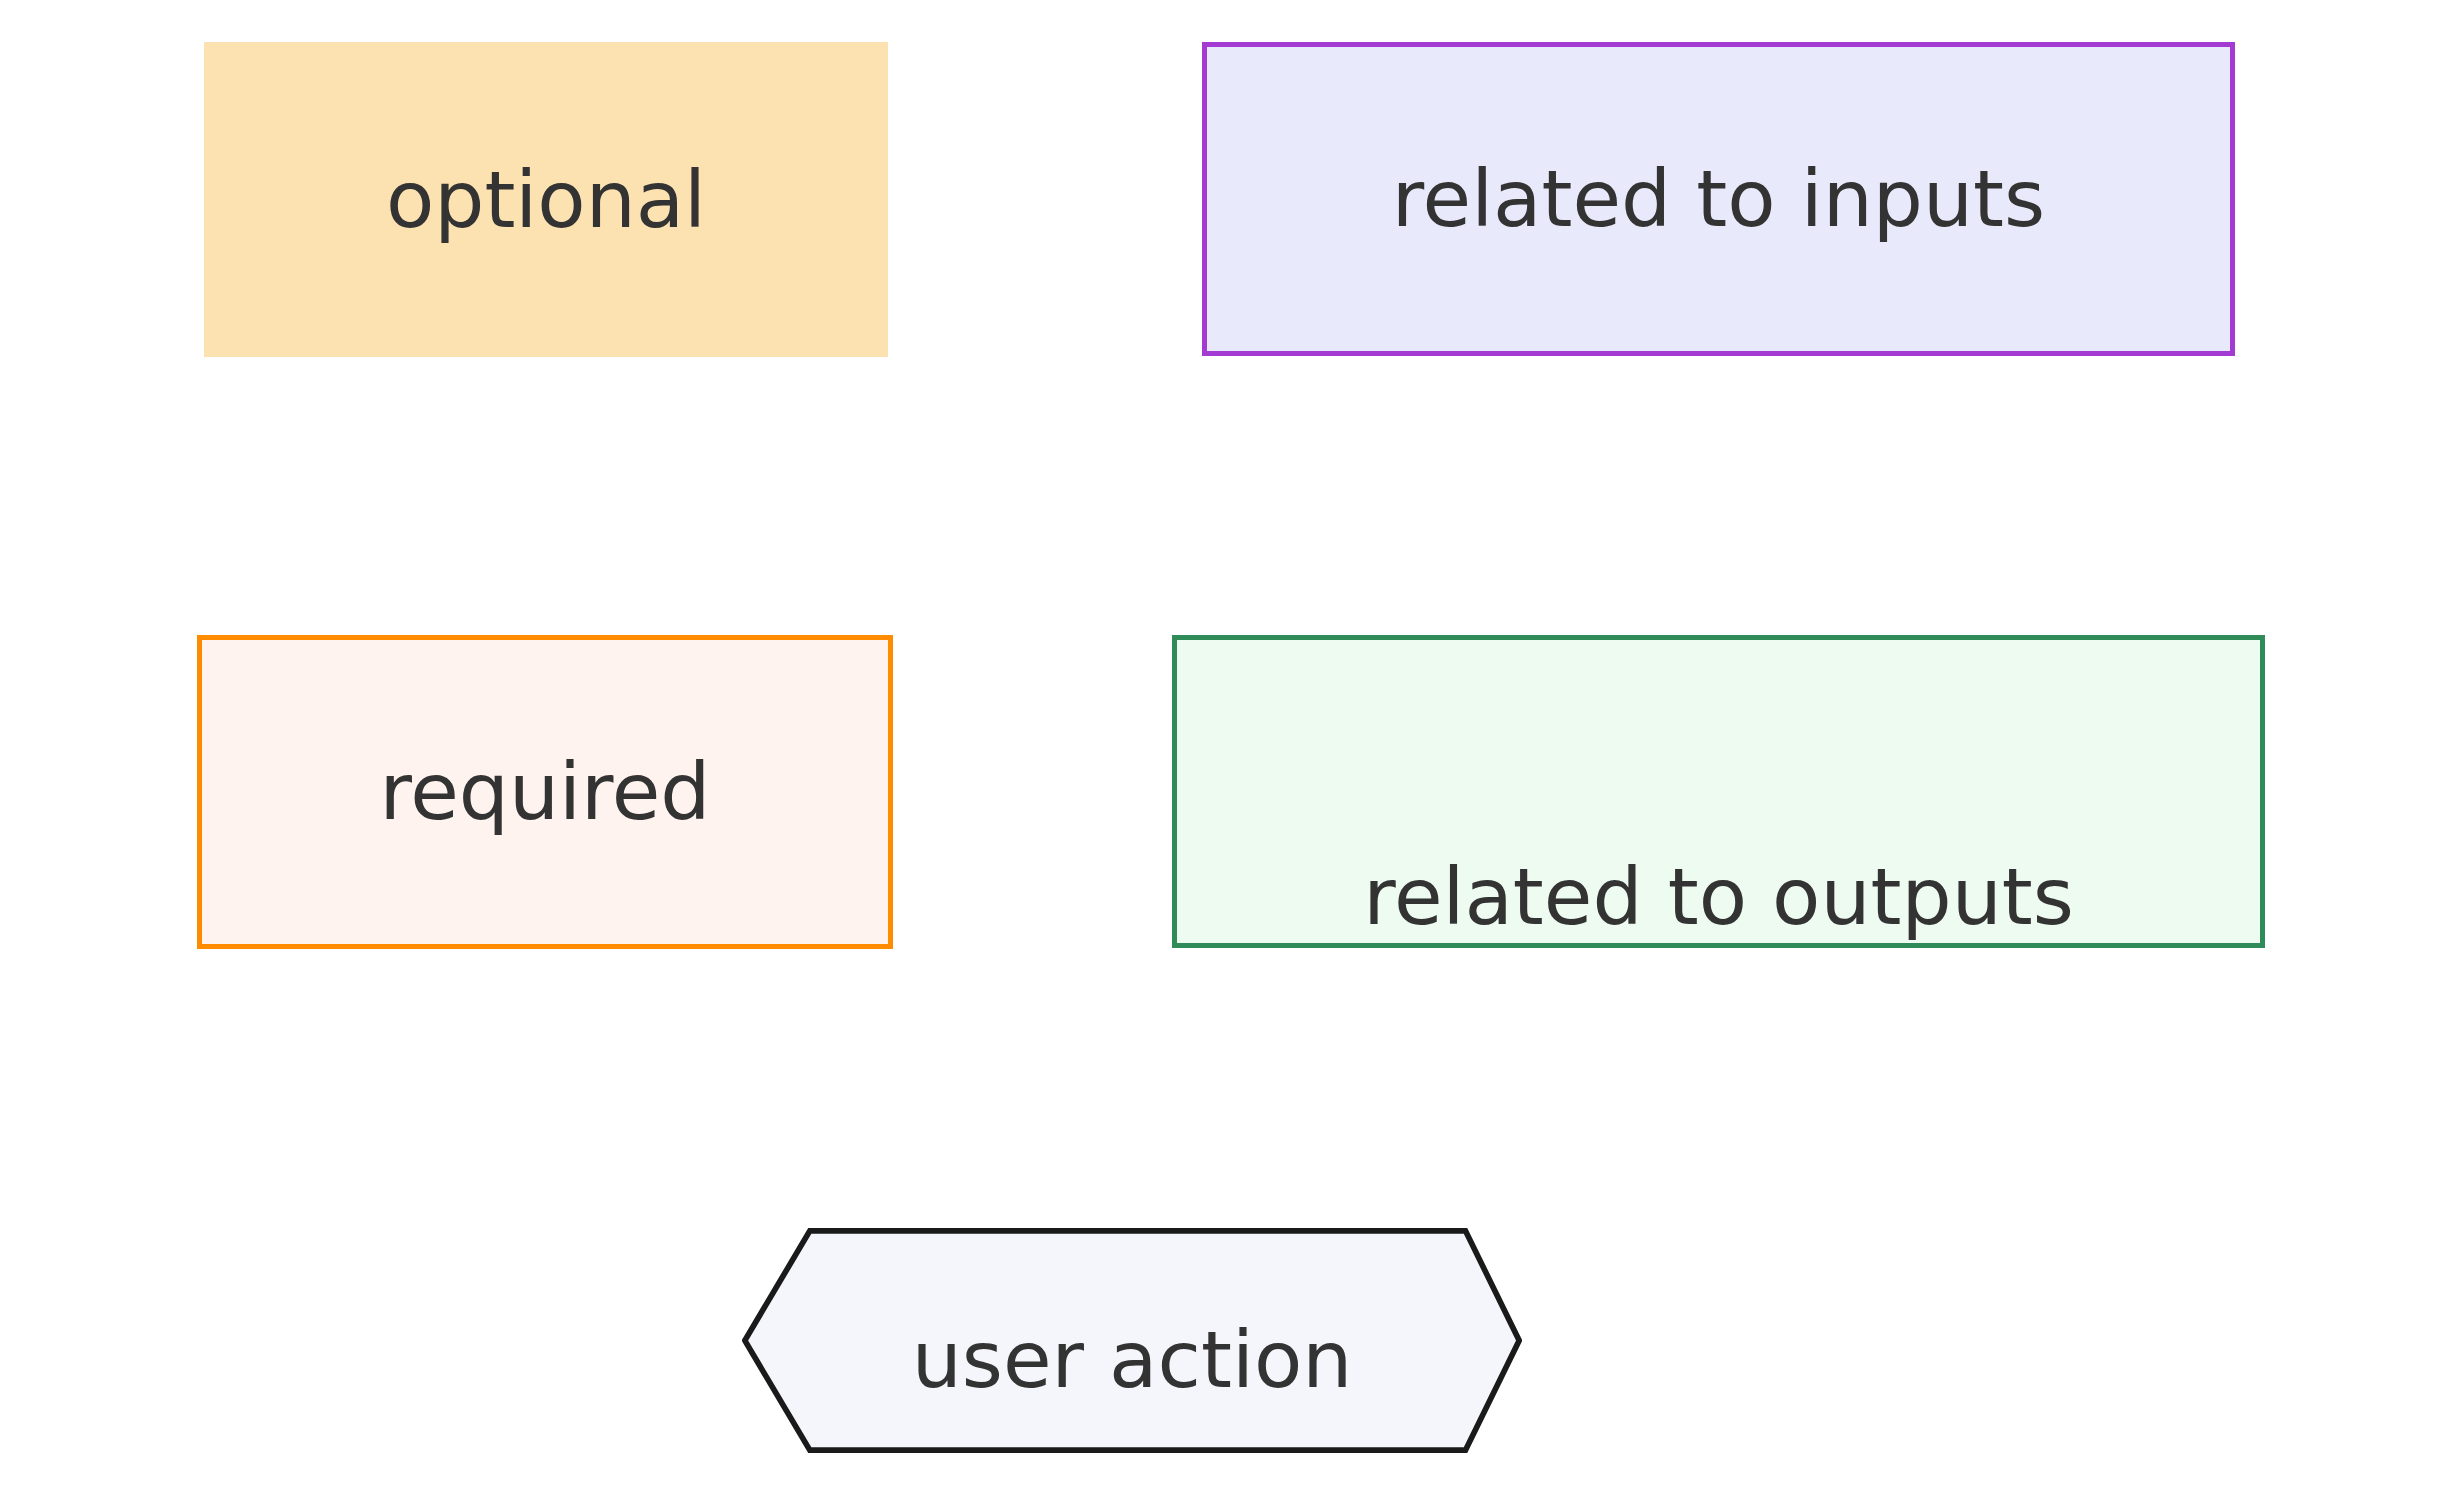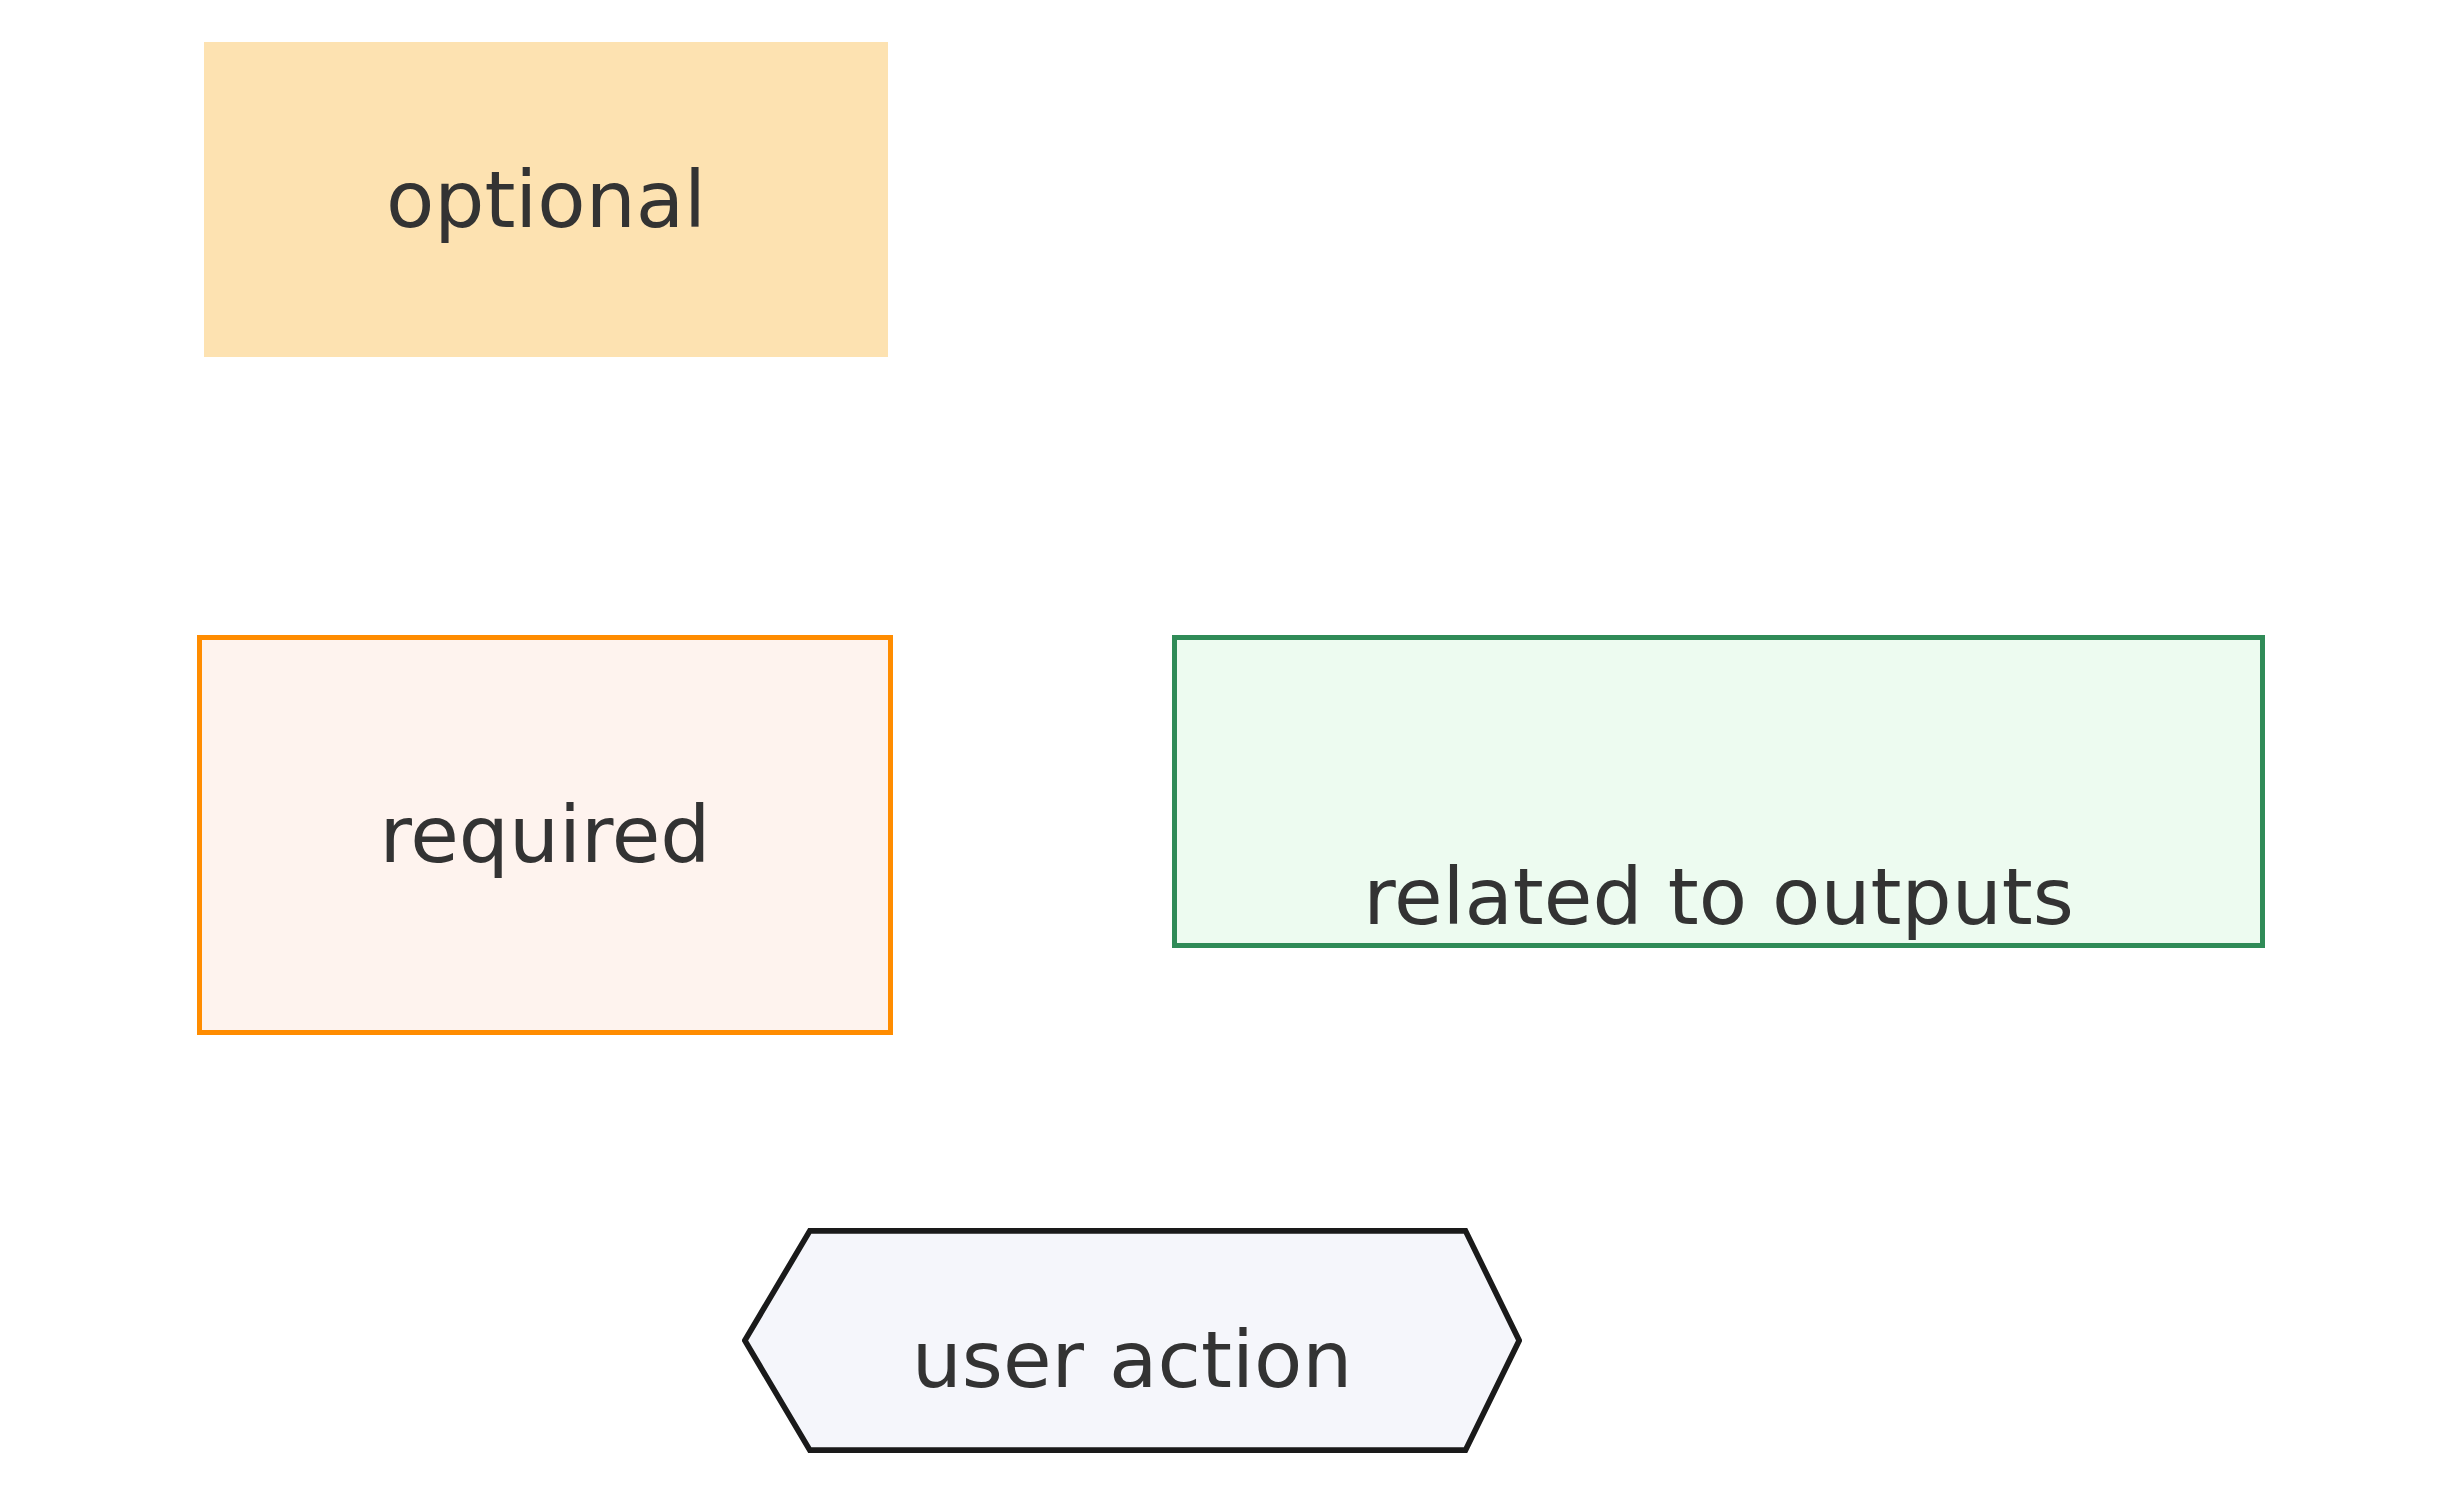--- a/index.html
+++ b/index.html
@@ -37,21 +37,21 @@
   
   #node-related-inputs {
     left: 1202px; top: 42px;
     width: 1033px; height: 314px;
     background: #e9e9fc;
     border: 5.7px solid #a33ad1;
   }
   
   #node-required {
     left: 197px; top: 635px;
-    width: 696px; height: 400px;
+    width: 696px; height: 314px;
     background: #fef3ee;
     border: 5.7px solid #ff8c00;
   }
   
   #node-related-outputs {
     left: 1172px; top: 635px;
     width: 1093px; height: 313px;
     background: #edfbf0;
     border: 5.7px solid #2f8b57;
     align-items: flex-end;
@@ -76,20 +76,23 @@
 </style>
 </head>
 <body>
 
 <div id="canvas">
 
   <div class="node" id="node-optional">
     <span class="label">optional</span>
   </div>
 
+  <div class="node" id="node-related-inputs">
+    <span class="label">related to inputs</span>
+  </div>
 
   <div class="node" id="node-required">
     <span class="label">required</span>
   </div>
 
   <div class="node" id="node-related-outputs">
     <span class="label">related to outputs</span>
   </div>
 
   <div class="node" id="node-user-action">

